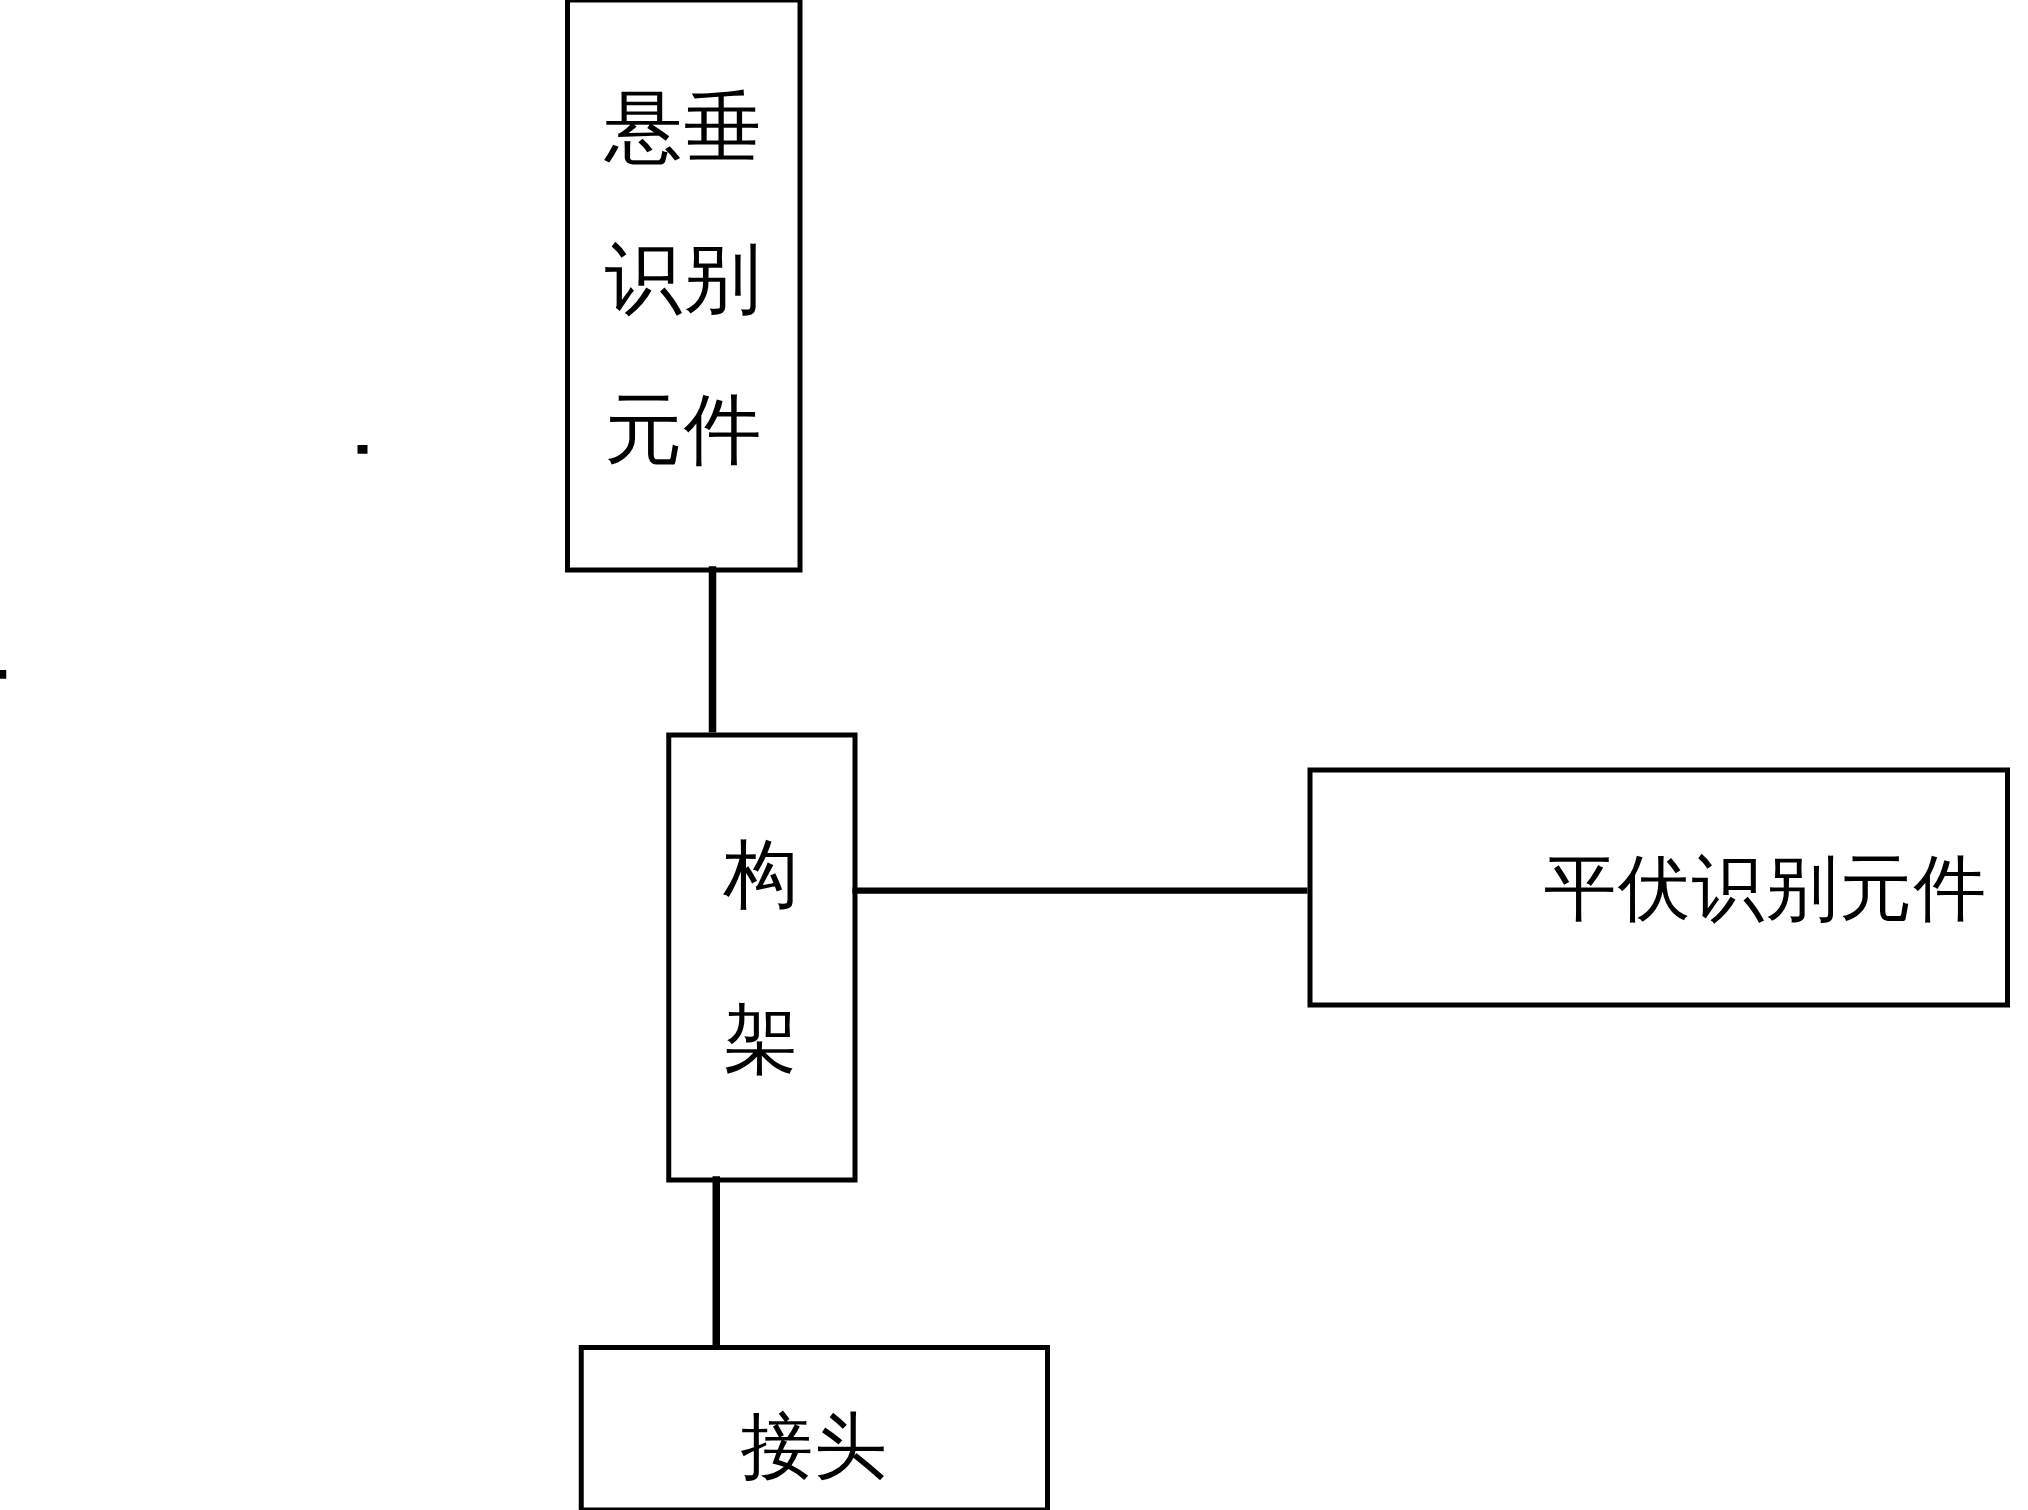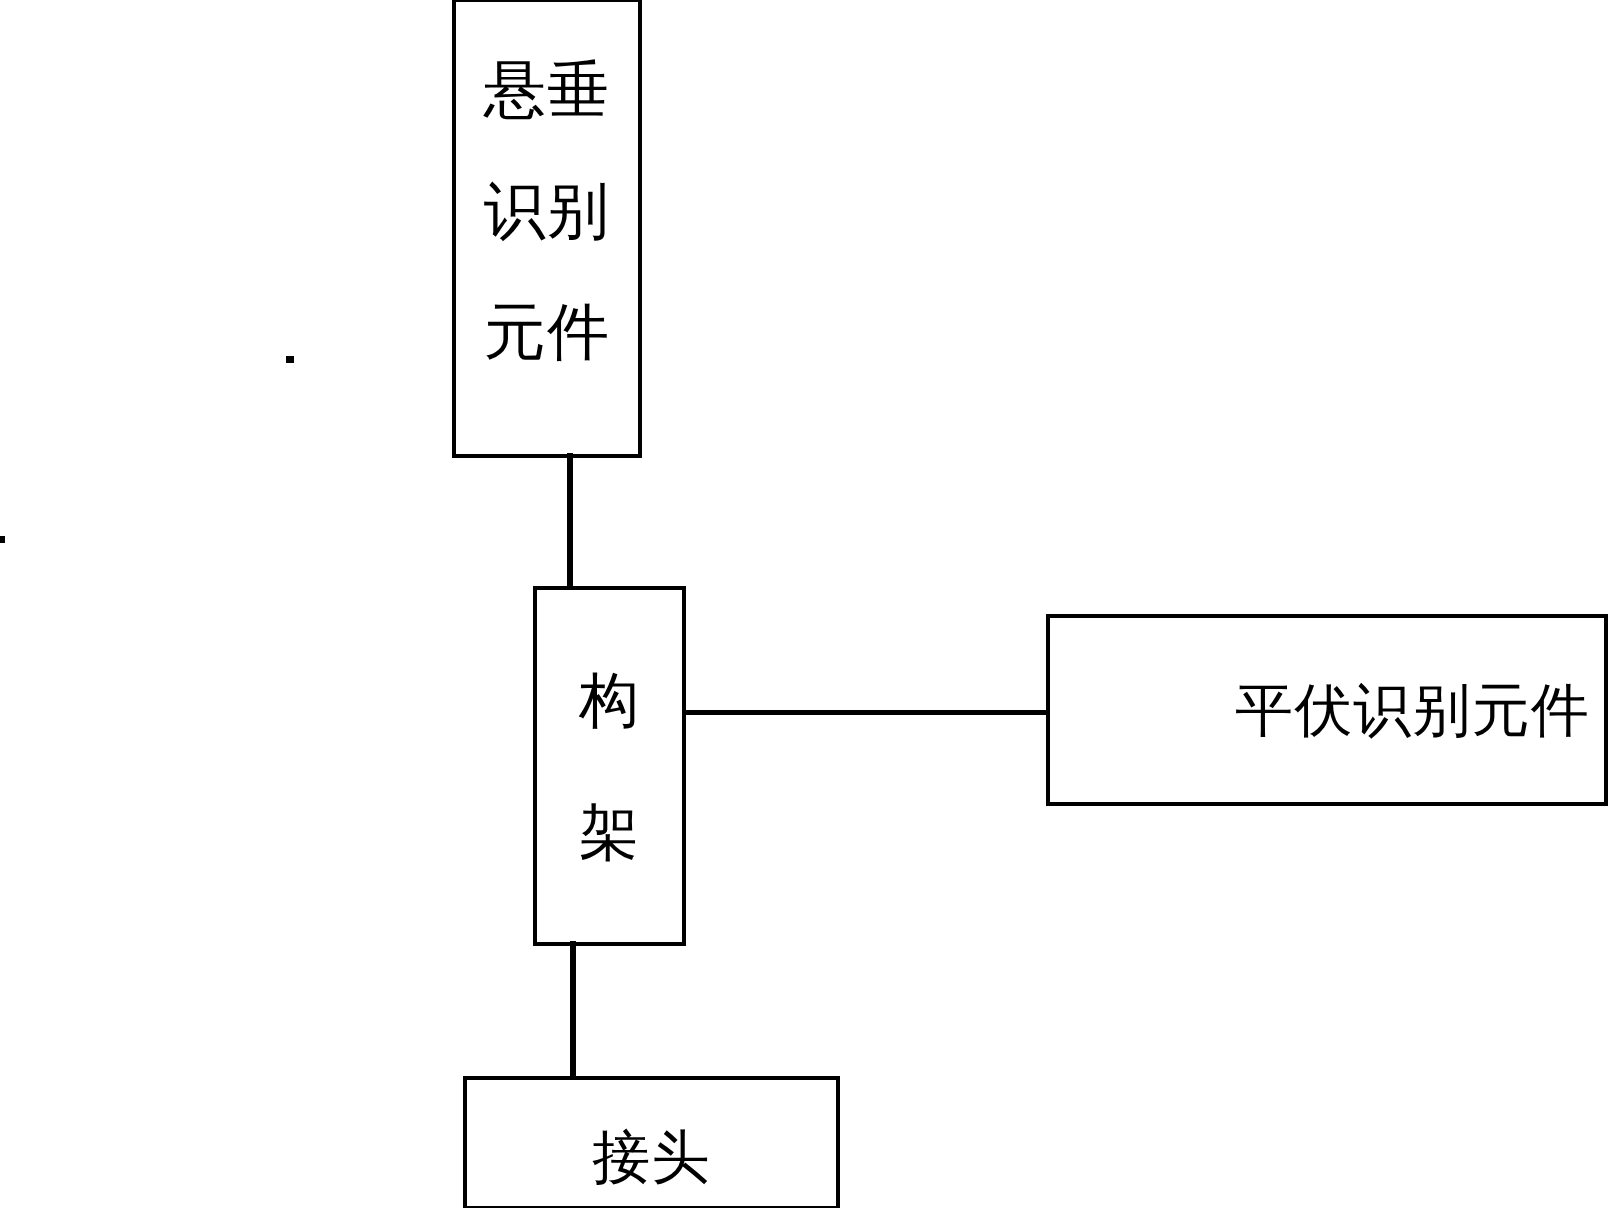--- a/index.html
+++ b/index.html
@@ -40,21 +40,21 @@
     left: 452px;
     top: -2px;
     width: 190px;
     height: 460px;
     align-items: flex-start;
     justify-content: center;
   }
   #node-suspension .node-label {
     font-size: 62px;
     line-height: 1.95;
-    padding-top: 28px;
+    padding-top: 40px;
   }
 
   
   #node-frame {
     left: 533px;
     top: 586px;
     width: 153px;
     height: 360px;
   }
   #node-frame .node-label {

